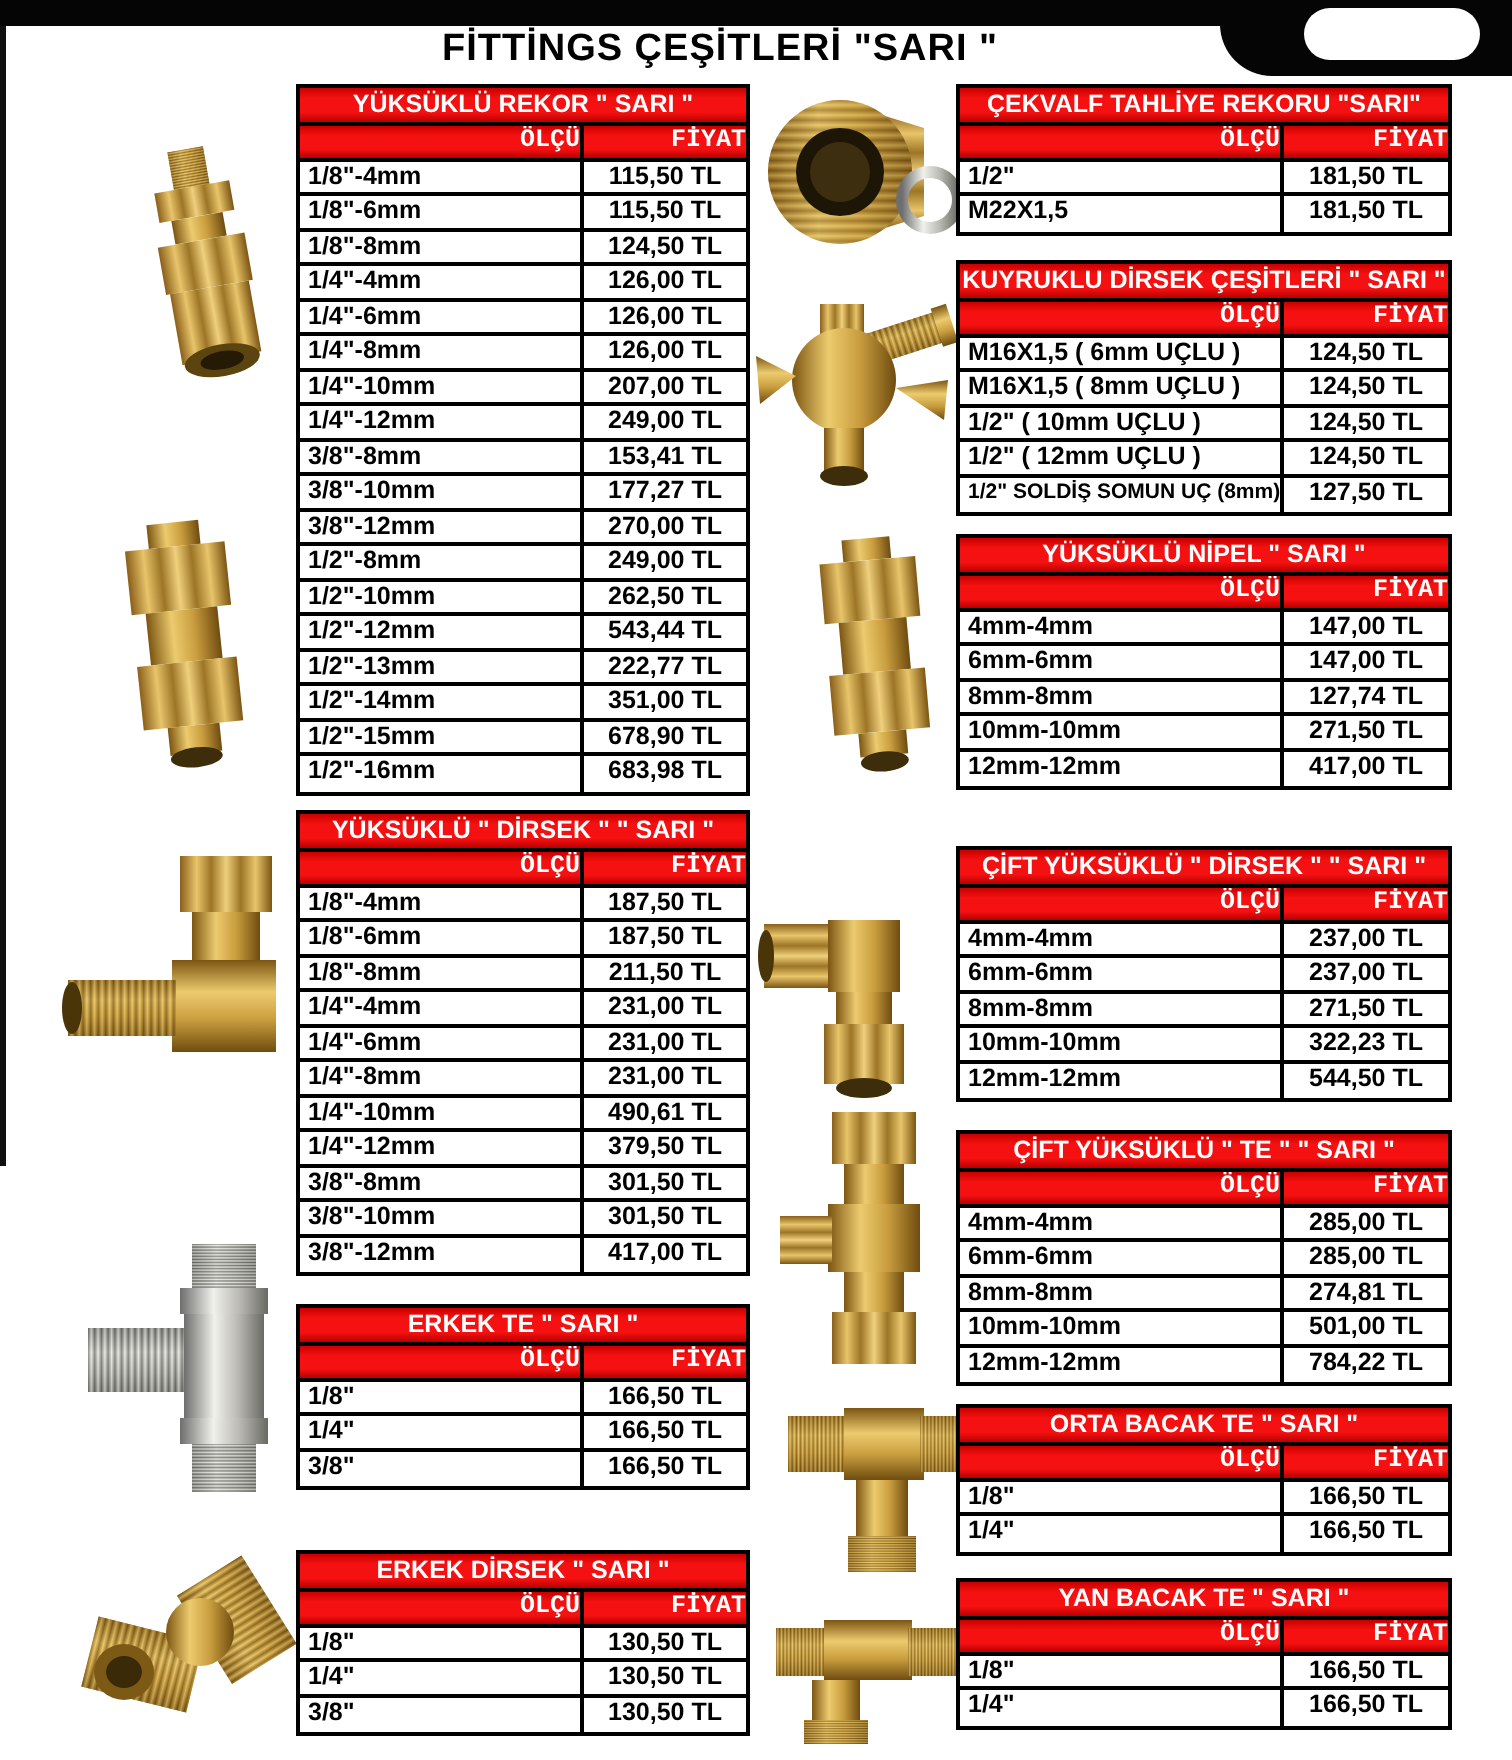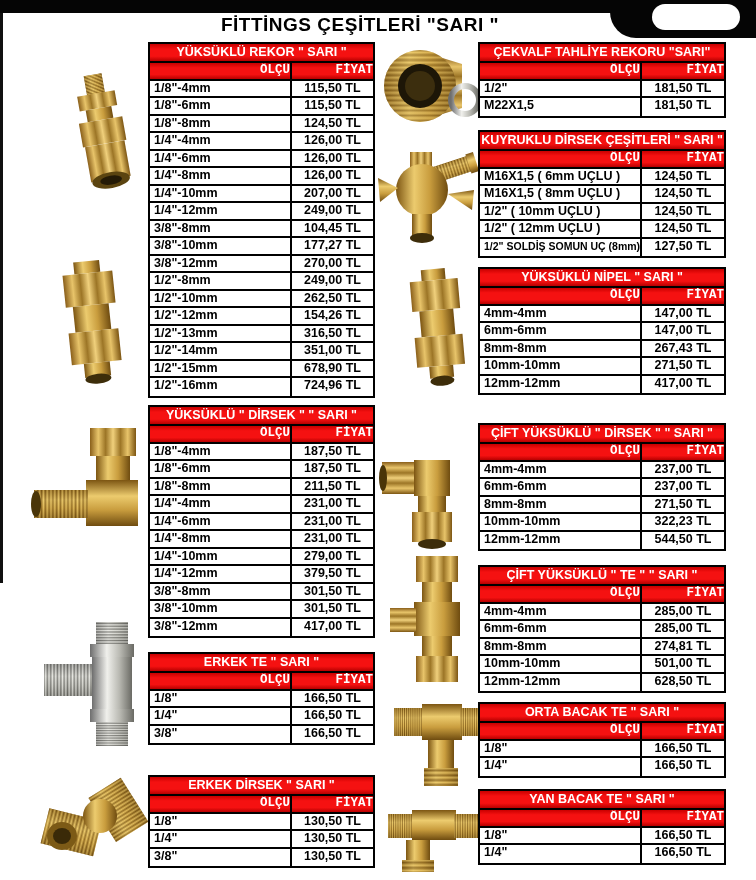--- a/index.html
+++ b/index.html
@@ -289,57 +289,57 @@
     <div class="t-row">
       <div class="cell size">1/4"-10mm</div>
       <div class="cell price">207,00 TL</div>
     </div>
     <div class="t-row">
       <div class="cell size">1/4"-12mm</div>
       <div class="cell price">249,00 TL</div>
     </div>
     <div class="t-row">
       <div class="cell size">3/8"-8mm</div>
-      <div class="cell price">104,45 TL</div>
+      <div class="cell price">153,41 TL</div>
     </div>
     <div class="t-row">
       <div class="cell size">3/8"-10mm</div>
       <div class="cell price">177,27 TL</div>
     </div>
     <div class="t-row">
       <div class="cell size">3/8"-12mm</div>
       <div class="cell price">270,00 TL</div>
     </div>
     <div class="t-row">
       <div class="cell size">1/2"-8mm</div>
       <div class="cell price">249,00 TL</div>
     </div>
     <div class="t-row">
       <div class="cell size">1/2"-10mm</div>
       <div class="cell price">262,50 TL</div>
     </div>
     <div class="t-row">
       <div class="cell size">1/2"-12mm</div>
-      <div class="cell price">154,26 TL</div>
+      <div class="cell price">543,44 TL</div>
     </div>
     <div class="t-row">
       <div class="cell size">1/2"-13mm</div>
-      <div class="cell price">316,50 TL</div>
+      <div class="cell price">222,77 TL</div>
     </div>
     <div class="t-row">
       <div class="cell size">1/2"-14mm</div>
       <div class="cell price">351,00 TL</div>
     </div>
     <div class="t-row">
       <div class="cell size">1/2"-15mm</div>
       <div class="cell price">678,90 TL</div>
     </div>
     <div class="t-row">
       <div class="cell size">1/2"-16mm</div>
-      <div class="cell price">724,96 TL</div>
+      <div class="cell price">683,98 TL</div>
     </div>
   </div>
 <div class="tbl tbl-left" style="top:405px" data-table="yuksuklu_dirsek">
     <div class="t-title">YÜKSÜKLÜ " DİRSEK " " SARI "</div>
     <div class="t-row t-head">
       <div class="cell size">ÖLÇÜ</div>
       <div class="cell price">FİYAT</div>
     </div>
     <div class="t-row">
       <div class="cell size">1/8"-4mm</div>
@@ -360,21 +360,21 @@
     <div class="t-row">
       <div class="cell size">1/4"-6mm</div>
       <div class="cell price">231,00 TL</div>
     </div>
     <div class="t-row">
       <div class="cell size">1/4"-8mm</div>
       <div class="cell price">231,00 TL</div>
     </div>
     <div class="t-row">
       <div class="cell size">1/4"-10mm</div>
-      <div class="cell price">279,00 TL</div>
+      <div class="cell price">490,61 TL</div>
     </div>
     <div class="t-row">
       <div class="cell size">1/4"-12mm</div>
       <div class="cell price">379,50 TL</div>
     </div>
     <div class="t-row">
       <div class="cell size">3/8"-8mm</div>
       <div class="cell price">301,50 TL</div>
     </div>
     <div class="t-row">
@@ -476,21 +476,21 @@
     <div class="t-row">
       <div class="cell size">4mm-4mm</div>
       <div class="cell price">147,00 TL</div>
     </div>
     <div class="t-row">
       <div class="cell size">6mm-6mm</div>
       <div class="cell price">147,00 TL</div>
     </div>
     <div class="t-row">
       <div class="cell size">8mm-8mm</div>
-      <div class="cell price">267,43 TL</div>
+      <div class="cell price">127,74 TL</div>
     </div>
     <div class="t-row">
       <div class="cell size">10mm-10mm</div>
       <div class="cell price">271,50 TL</div>
     </div>
     <div class="t-row">
       <div class="cell size">12mm-12mm</div>
       <div class="cell price">417,00 TL</div>
     </div>
   </div>
@@ -538,21 +538,21 @@
     <div class="t-row">
       <div class="cell size">8mm-8mm</div>
       <div class="cell price">274,81 TL</div>
     </div>
     <div class="t-row">
       <div class="cell size">10mm-10mm</div>
       <div class="cell price">501,00 TL</div>
     </div>
     <div class="t-row">
       <div class="cell size">12mm-12mm</div>
-      <div class="cell price">628,50 TL</div>
+      <div class="cell price">784,22 TL</div>
     </div>
   </div>
 <div class="tbl tbl-right" style="top:702px" data-table="orta_bacak_te">
     <div class="t-title">ORTA BACAK TE " SARI "</div>
     <div class="t-row t-head">
       <div class="cell size">ÖLÇÜ</div>
       <div class="cell price">FİYAT</div>
     </div>
     <div class="t-row">
       <div class="cell size">1/8"</div>

